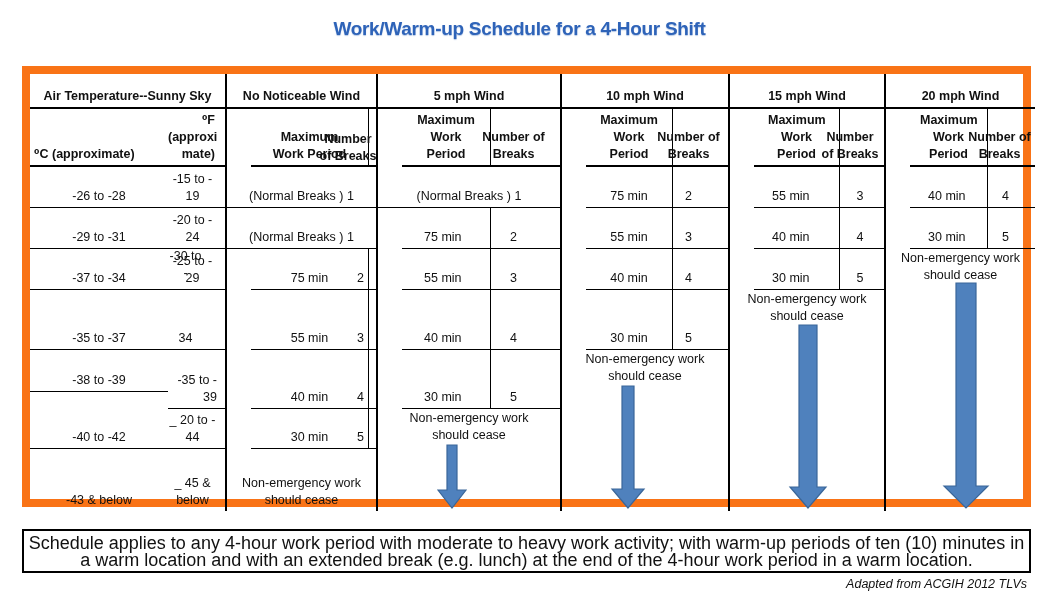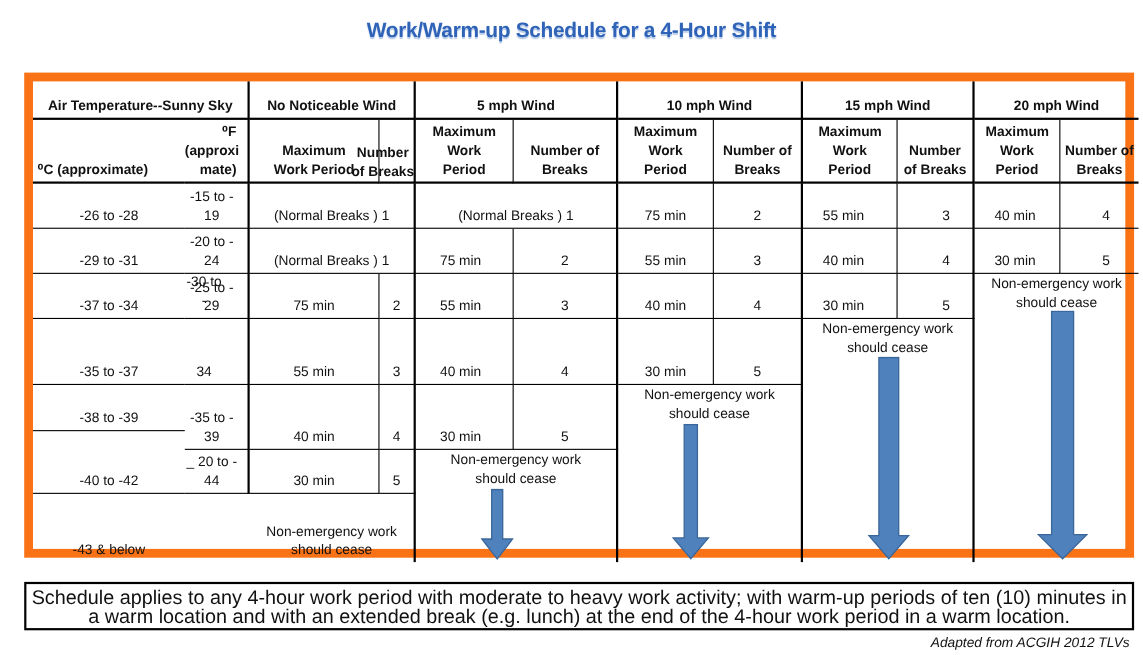--- a/index.html
+++ b/index.html
@@ -8,21 +8,21 @@
   .title { position:absolute; left:0; top:18px; width:1039px; text-align:center;
            font-size:19px; font-weight:bold; color:#2e63b8;
            text-shadow: 0 1px 1px rgba(46,99,184,0.35); letter-spacing:-0.3px; }
   .grid { position:absolute; left:22px; top:66px; width:1009px; height:441px;
           border:8px solid #f97316; box-sizing:border-box; }
   .cell { position:absolute; box-sizing:border-box; font-size:12.5px; line-height:17px;
           display:flex; flex-direction:column; justify-content:flex-end; text-align:center;
           padding-bottom:2px; }
   .b-r { border-right:2px solid #000; }
   .b-b { border-bottom:2px solid #000; }
-  .b-r1 { border-right:1.5px solid #000; }
+  .b-r1 { border-right:1.5px solid #000;margin-left:24px; }
   .b-b1 { border-bottom:1.5px solid #000; }
   .hdr { font-weight:bold; }
   .left { text-align:left; }
   .right { text-align:right; }
   .top { justify-content:flex-start; padding-top:1px; }
   .arrow { position:absolute; }
   .note { position:absolute; left:22px; top:529px; width:1009px; height:44px;
           border:2px solid #000; box-sizing:border-box; font-size:18px; line-height:17px;
           text-align:center; padding-top:4px; }
   .credit { position:absolute; right:12px; top:577px; font-size:12.5px; font-style:italic; }
@@ -82,32 +82,36 @@
       <div>29</div>
     </div>
 
   <div class="cell b-b1" style="left:0;top:216px;width:138px;height:60px;">-35 to -37</div>
   <div class="cell b-r b-b1" style="left:138px;top:216px;width:59px;height:60px;padding-right:22px;gap:48px;">
       <div>-30 to -</div>
       <div>34</div>
     </div>
 
   <div class="cell b-b1" style="left:0;top:259px;width:138px;height:59px;">-38 to -39</div>
-  <div class="cell b-r b-b1" style="left:138px;top:276px;width:59px;height:59px;padding-right:8px;">
+  <div class="cell b-r b-b1" style="left:138px;top:276px;width:59px;height:59px;padding-right:8px;align-items:flex-end;">
       <div>-35 to -</div>
       <div>39</div>
     </div>
 
   <div class="cell b-b1" style="left:0;top:335px;width:138px;height:40px;">-40 to -42</div>
   <div class="cell b-r b-b1" style="left:138px;top:335px;width:59px;height:40px;padding-right:8px;">
       <div>_ 20 to -</div>
       <div>44</div>
     </div>
 
   <div class="cell" style="left:0;top:375px;width:138px;height:62px;">-43 &amp; below</div>
+  <div class="cell b-r" style="left:138px;top:375px;width:59px;height:62px;padding-right:8px;">
+      <div>_ 45 &amp;</div>
+      <div>below</div>
+    </div>
 
   <div class="cell b-r b-b1" style="left:197px;top:93px;width:151px;height:41px;">(Normal Breaks ) 1</div>
   <div class="cell b-r b-b1" style="left:197px;top:134px;width:151px;height:41px;">(Normal Breaks ) 1</div>
   <div class="cell b-r1 b-b1" style="left:197px;top:175px;width:118px;height:41px;">75 min</div>
   <div class="cell b-r b-b1" style="left:315px;top:175px;width:33px;height:41px;">2</div>
   <div class="cell b-r1 b-b1" style="left:197px;top:216px;width:118px;height:60px;">55 min</div>
   <div class="cell b-r b-b1" style="left:315px;top:216px;width:33px;height:60px;">3</div>
   <div class="cell b-r1 b-b1" style="left:197px;top:276px;width:118px;height:59px;">40 min</div>
   <div class="cell b-r b-b1" style="left:315px;top:276px;width:33px;height:59px;">4</div>
   <div class="cell b-r1 b-b1" style="left:197px;top:335px;width:118px;height:40px;">30 min</div>

